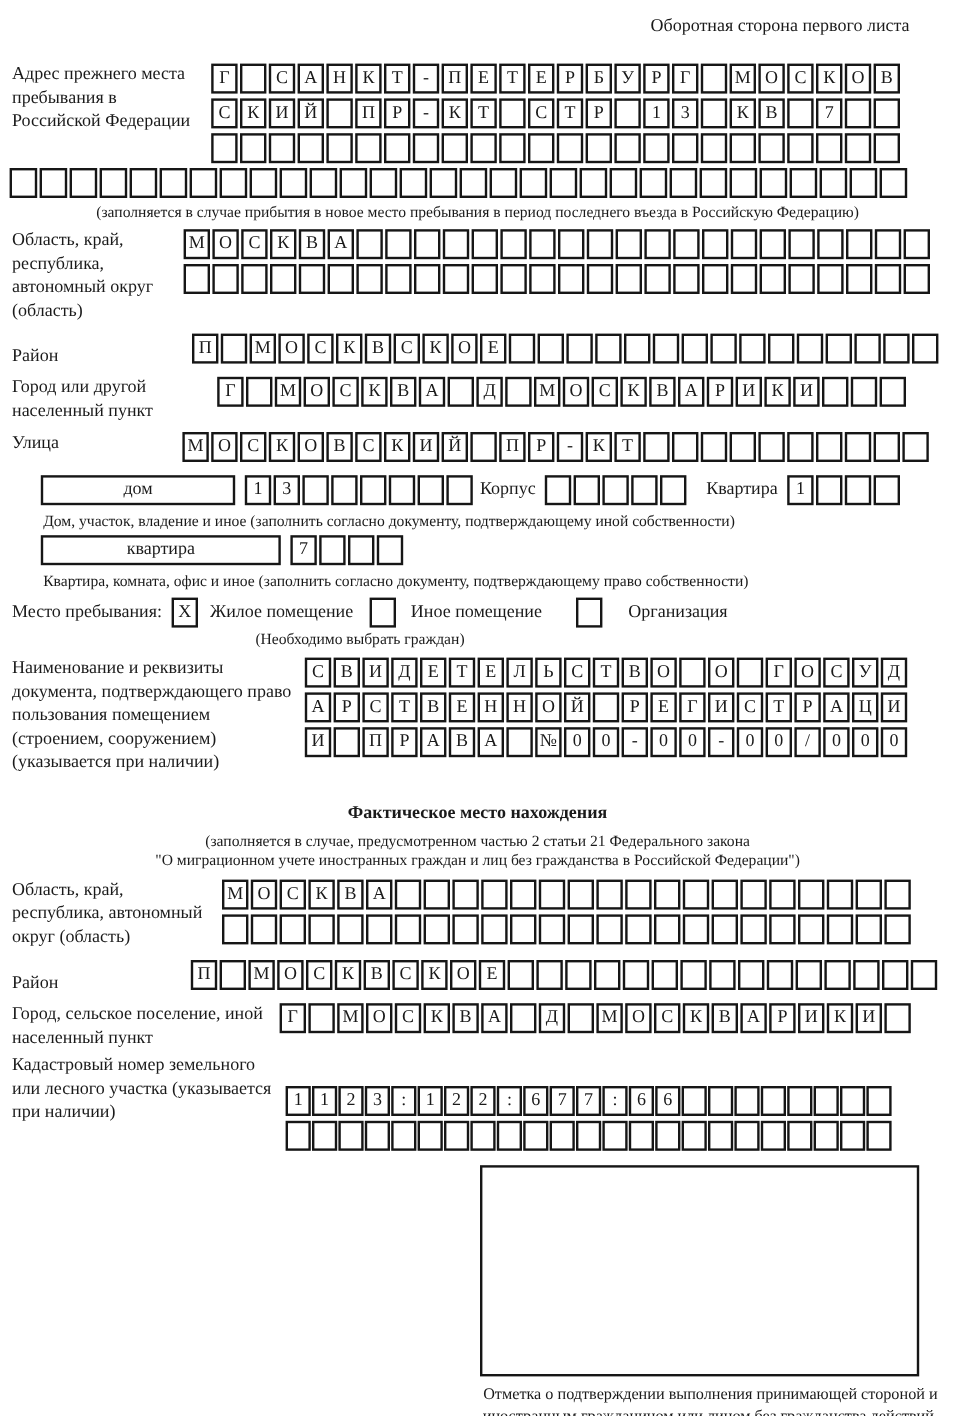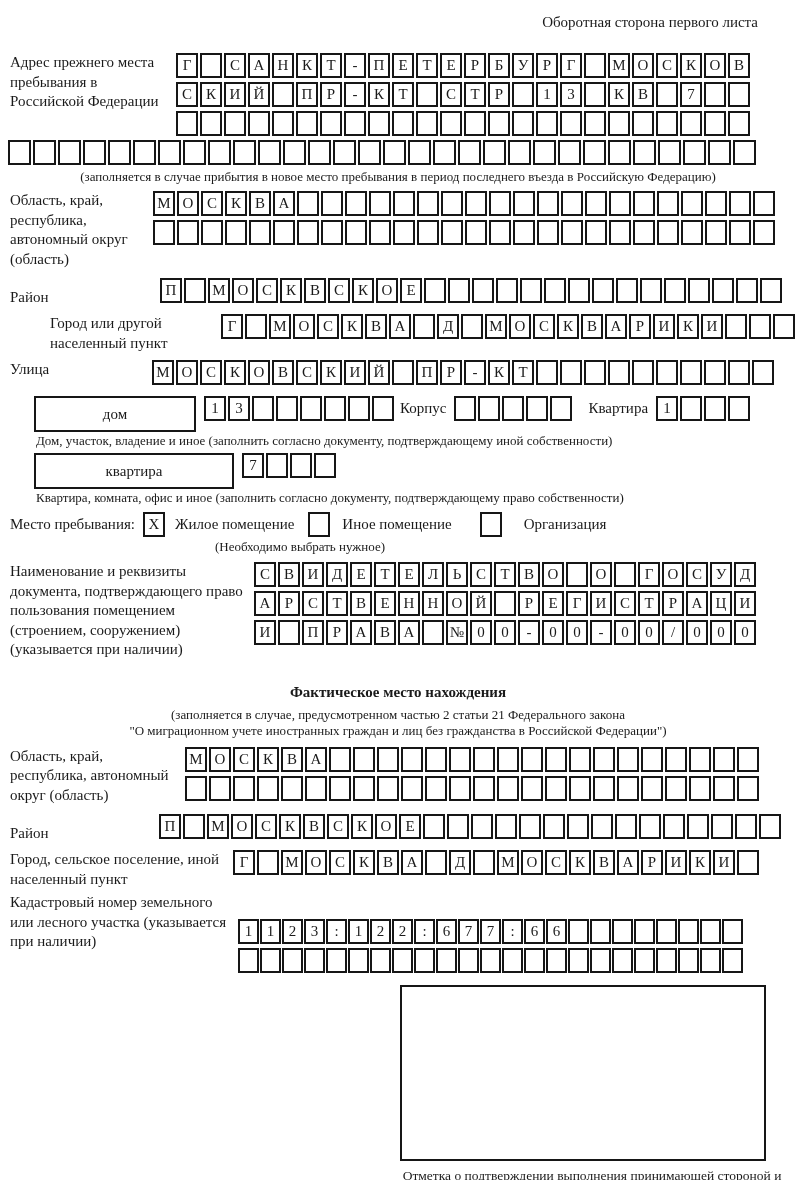--- a/index.html
+++ b/index.html
@@ -3,34 +3,34 @@
 <meta charset="utf-8">
 <style>
   html,body{margin:0;padding:0;background:#fff;}
   .page{position:relative;width:800px;height:1180px;box-sizing:border-box;
         padding:14px 0 0 10px;overflow:hidden;background:#fff;color:#1a1a1a;
         font-family:"Liberation Serif","DejaVu Serif",serif;border-radius:13px;}
   .hdr{font-size:15px;text-align:right;padding-right:42px;}
   .flex{display:flex;align-items:flex-start;}
   .lab{font-size:15px;line-height:19.5px;flex:none;box-sizing:border-box;padding-right:2px;}
   .lb166{flex-basis:166px;} .lb143{flex-basis:143px;} .lb150{flex-basis:150px;}
-  .lb171{flex-basis:171px;margin-left:40px;} .lb142{flex-basis:142px;} .lb244{flex-basis:244px;}
+  .lb171{flex-basis:171px;} .lb142{flex-basis:142px;} .lb244{flex-basis:244px;}
   .lb175{flex-basis:175px;} .lb149{flex-basis:149px;} .lb223{flex-basis:223px;}
   .lb228{flex-basis:228px;}
   .cellrow{display:flex;margin-bottom:4px;flex:none;}
   .cell{box-sizing:border-box;flex:none;width:22px;height:25px;border:2px solid #161616;
         margin-right:2px;font-size:15px;line-height:20px;text-align:center;overflow:hidden;}
   .row-full{margin-left:-2px;margin-top:0;}
   .row-full .cell{width:23px;}
   .row-kad .cell{width:21px;margin-right:1px;}
   .cap{font-size:13px;line-height:16px;}
   .center{text-align:center;padding-right:14px;}
   .sect-title{font-size:15px;font-weight:bold;text-align:center;padding-right:14px;margin-top:6px;}
   .mt6{margin-top:6px;} .mt7{margin-top:7px;} .mt8{margin-top:8px;} .mt9{margin-top:9px;align-items:flex-end;}
-  .labbox{box-sizing:border-box;border:2px solid #161616;height:36px;display:flex;
+  .labbox{box-sizing:border-box;border:2px solid #161616;height:25px;display:flex;
           align-items:center;justify-content:center;font-size:15px;flex:none;}
   .housebox{width:162px;margin-right:8px;}
   .flatbox{width:200px;margin-right:8px;}
   .inline-lab{font-size:15px;line-height:25px;flex:none;}
   .cbox{box-sizing:border-box;flex:none;width:22px;height:25px;border:2px solid #161616;
         font-size:15px;line-height:20px;text-align:center;}
   .stamp-box{box-sizing:border-box;margin:8px 0 0 390px;width:366px;height:176px;border:2px solid #161616;}
   .stamp-note{margin:6px 0 0 378px;width:408px;font-size:13.5px;line-height:18px;text-align:center;}
   .padtop26{padding-top:26px;}
 </style>
@@ -358,21 +358,21 @@
 
   <div class="flex mt6">
     <div class="inline-lab">Место пребывания:</div>
     <div class="cbox" style="margin:0 10px 0 8px;">X</div>
     <div class="inline-lab">Жилое помещение</div>
     <div class="cbox" style="margin:0 12px 0 14px;"></div>
     <div class="inline-lab">Иное помещение</div>
     <div class="cbox" style="margin:0 22px 0 28px;"></div>
     <div class="inline-lab">Организация</div>
   </div>
-  <div class="cap" style="margin-top:2px;margin-left:160px;width:260px;text-align:center;">(Необходимо выбрать нужное)</div>
+  <div class="cap" style="margin-top:2px;margin-left:160px;width:260px;text-align:center;">(Необходимо выбрать граждан)</div>
 
   <div class="flex mt7">
     <div class="lab lb244">Наименование и реквизиты документа, подтверждающего право пользования помещением (строением, сооружением) (указывается при наличии)</div>
     <div>
       <div class="cellrow">
           <span class="cell">С</span>
           <span class="cell">В</span>
           <span class="cell">И</span>
           <span class="cell">Д</span>
           <span class="cell">Е</span>

